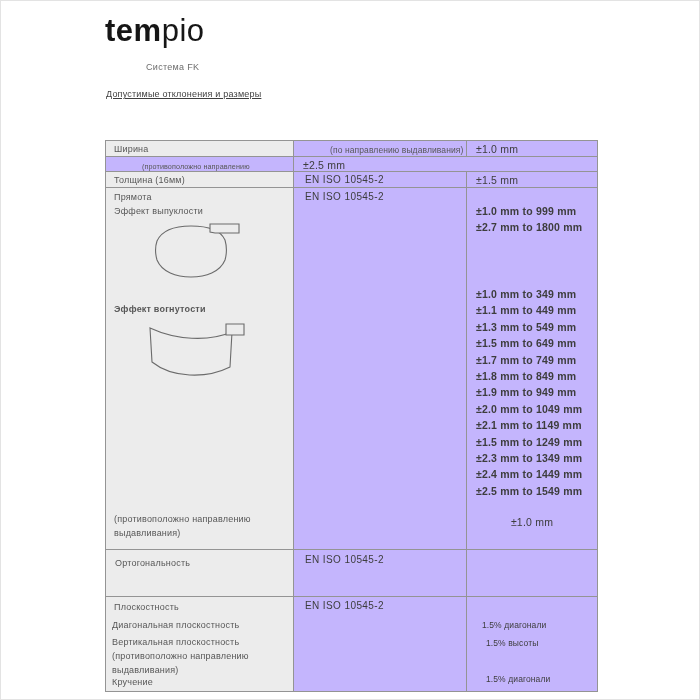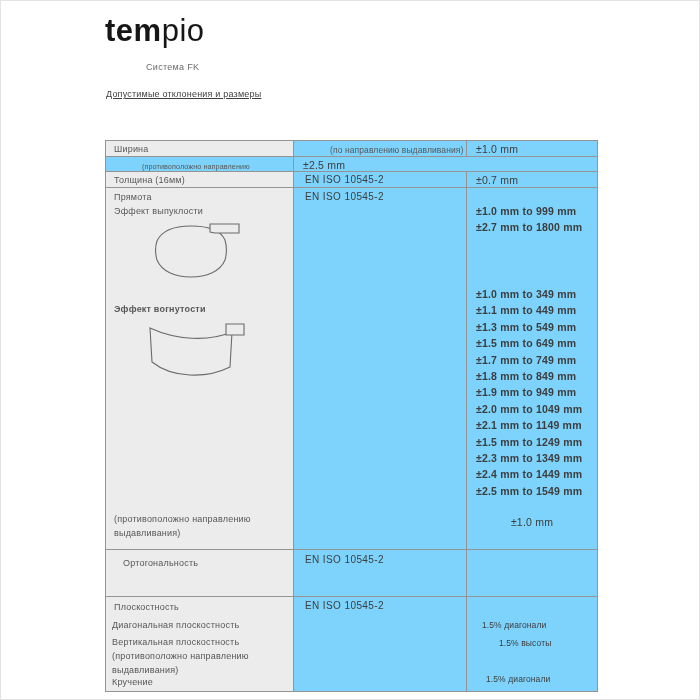--- a/index.html
+++ b/index.html
@@ -16,21 +16,21 @@
     position:relative;width:700px;height:700px;background:#ffffff;
     border:1px solid #e3e3e3;overflow:hidden;
   }
   
   .logo{position:absolute;left:104px;top:12px;font-size:31px;color:#161616;letter-spacing:.5px;}
   .logo .bold{font-weight:700;}
   .logo .light{font-weight:400;}
   .system{position:absolute;left:105px;top:61px;font-size:9px;color:var(--text-muted);letter-spacing:.3px;margin-left:40px;}
   .doc-link{position:absolute;left:105px;top:88px;font-size:9px;color:#3f3f3f;text-decoration:underline;letter-spacing:.2px;cursor:pointer;}
   
-  .tbl{position:absolute;left:104px;top:139px;width:493px;border:1px solid var(--table-border);background:#7dd3fc;}
+  .tbl{position:absolute;left:104px;top:139px;width:493px;border:1px solid var(--table-border);background:#c4b5fd;}
   .row{display:grid;grid-template-columns:188px 173px 130px;}
   .row + .row{border-top:1px solid var(--table-border);}
   .cell{position:relative;}
   .c1{background:var(--label-col-bg);border-right:1px solid var(--table-border);}
   .c2{border-right:1px solid var(--table-border);}
   .h15{height:15px}.h16{height:16px}.h362{height:362px}.h47{height:47px}.h95{height:95px}
   .lbl{display:block;padding:3px 0 0 8px;font-size:9px;color:var(--text-secondary);letter-spacing:.2px;}
   .note{display:block;padding:4px 0 0 5px;font-size:8.5px;color:var(--text-secondary);letter-spacing:.1px;margin-left:31px;}
   .note.small{font-size:7.2px;padding-top:5px;}
   .std{display:block;padding:2px 0 0 11px;font-size:10px;color:var(--text-primary);letter-spacing:.4px;}
@@ -82,21 +82,21 @@
     </div>
 
     <div class="row h16">
       <div class="cell c1">
           <span class="lbl">Толщина (16мм)</span>
         </div>
       <div class="cell c2">
           <span class="std">EN ISO 10545-2</span>
         </div>
       <div class="cell c3">
-          <span class="val">±0.7 mm</span>
+          <span class="val">±1.5 mm</span>
         </div>
     </div>
 
     <div class="row h362">
       <div class="cell c1">
         <div class="stack">
           <div>Прямота</div>
           <div>Эффект выпуклости</div>
         </div>
         <svg class="shape diagram" style="left:46px;top:34px;" width="90" height="58" viewBox="0 0 90 58">
@@ -132,39 +132,39 @@
           <div>±2.3 mm to 1349 mm</div>
           <div>±2.4 mm to 1449 mm</div>
           <div>±2.5 mm to 1549 mm</div>
         </div>
         <div class="vcenter" style="top:328px;">±1.0 mm</div>
       </div>
     </div>
 
     <div class="row h47">
       <div class="cell c1">
-          <span class="lbl" style="padding-top:8px;padding-left:17px;">Ортогональность</span>
+          <span class="lbl" style="padding-top:8px;padding-left:9px;">Ортогональность</span>
         </div>
       <div class="cell c2">
           <span class="std" style="padding-top:4px;">EN ISO 10545-2</span>
         </div>
       <div class="cell c3"></div>
     </div>
 
     <div class="row h95">
       <div class="cell c1">
         <span class="sub-label" style="top:5px;text-align:right;">Плоскостность</span>
         <span class="sub-label" style="top:23px;left:6px;">Диагональная плоскостность</span>
         <div class="wrap-note" style="top:38px;left:6px;width:160px;">Вертикальная плоскостность (противоположно направлению выдавливания)</div>
         <span class="sub-label" style="top:80px;left:6px;">Кручение</span>
       </div>
       <div class="cell c2">
           <span class="std" style="padding-top:3px;">EN ISO 10545-2</span>
         </div>
       <div class="cell c3">
         <span class="pct" style="top:23px;left:15px;">1.5% диагонали</span>
-        <span class="pct" style="top:41px;left:19px;margin-left:13px;">1.5% высоты</span>
+        <span class="pct" style="top:41px;left:19px;">1.5% высоты</span>
         <span class="pct" style="top:77px;left:19px;">1.5% диагонали</span>
       </div>
     </div>
 
   </div>
 </div>
 
 </body></html>

